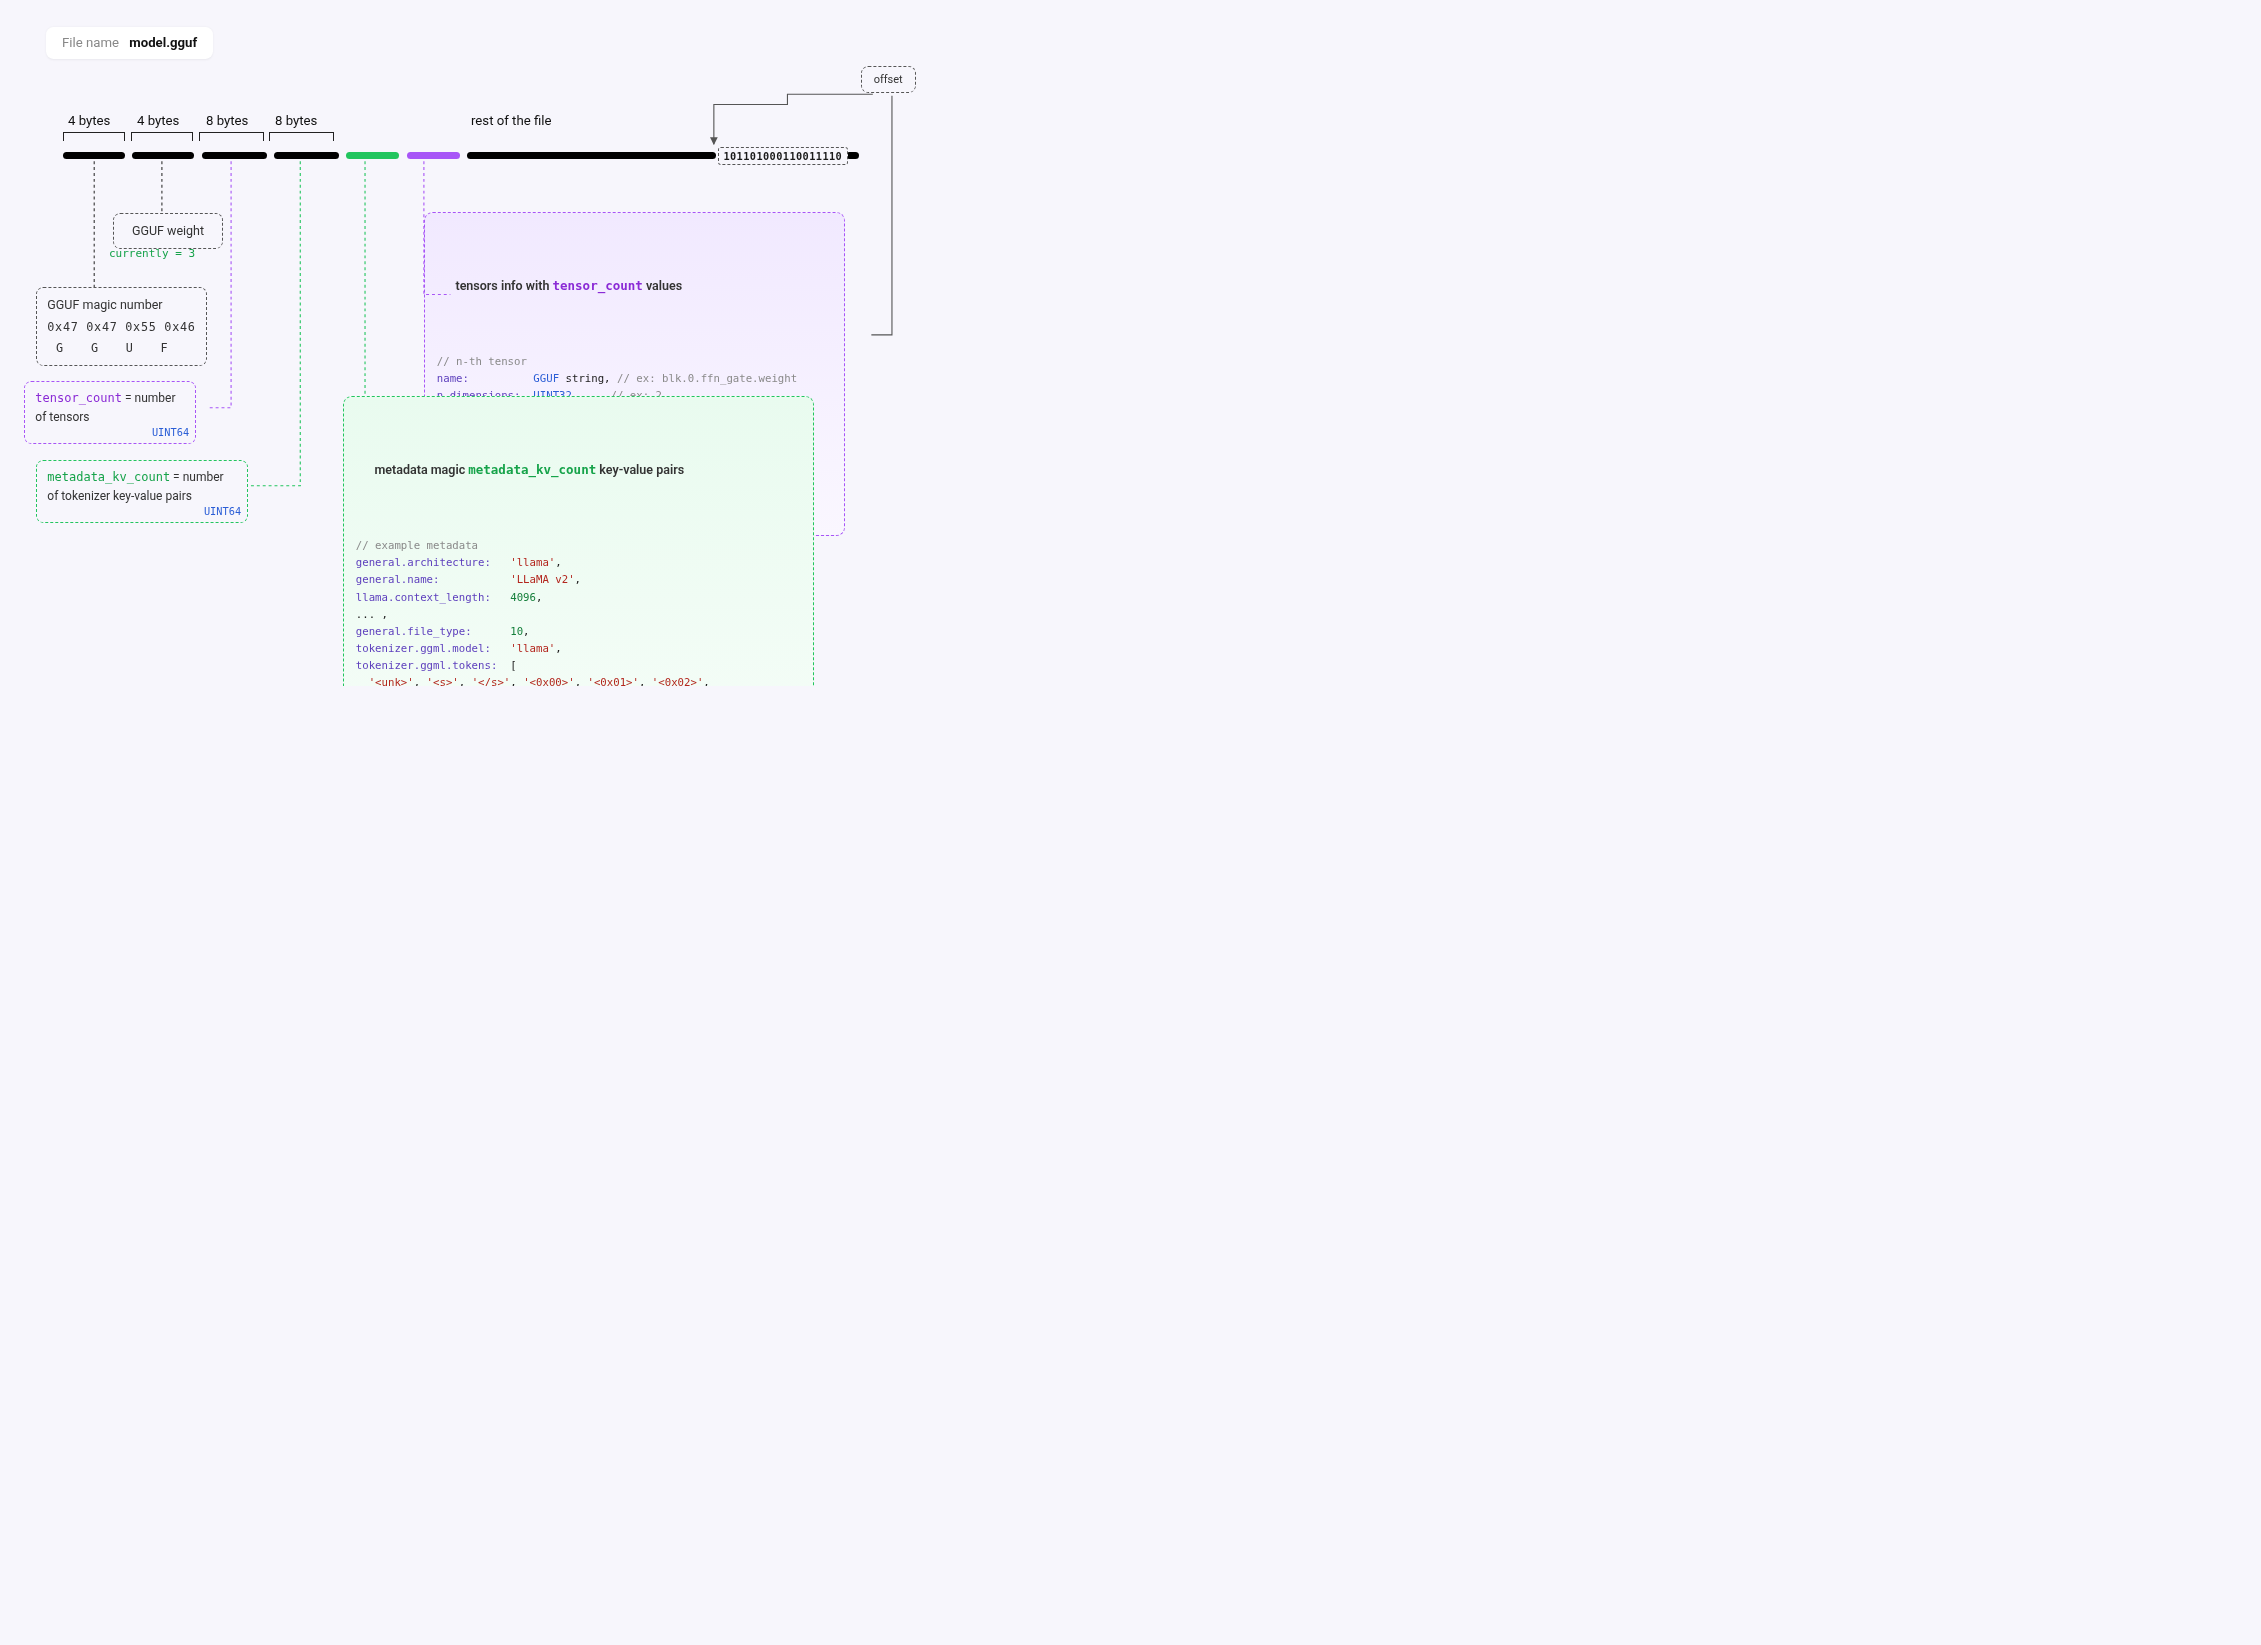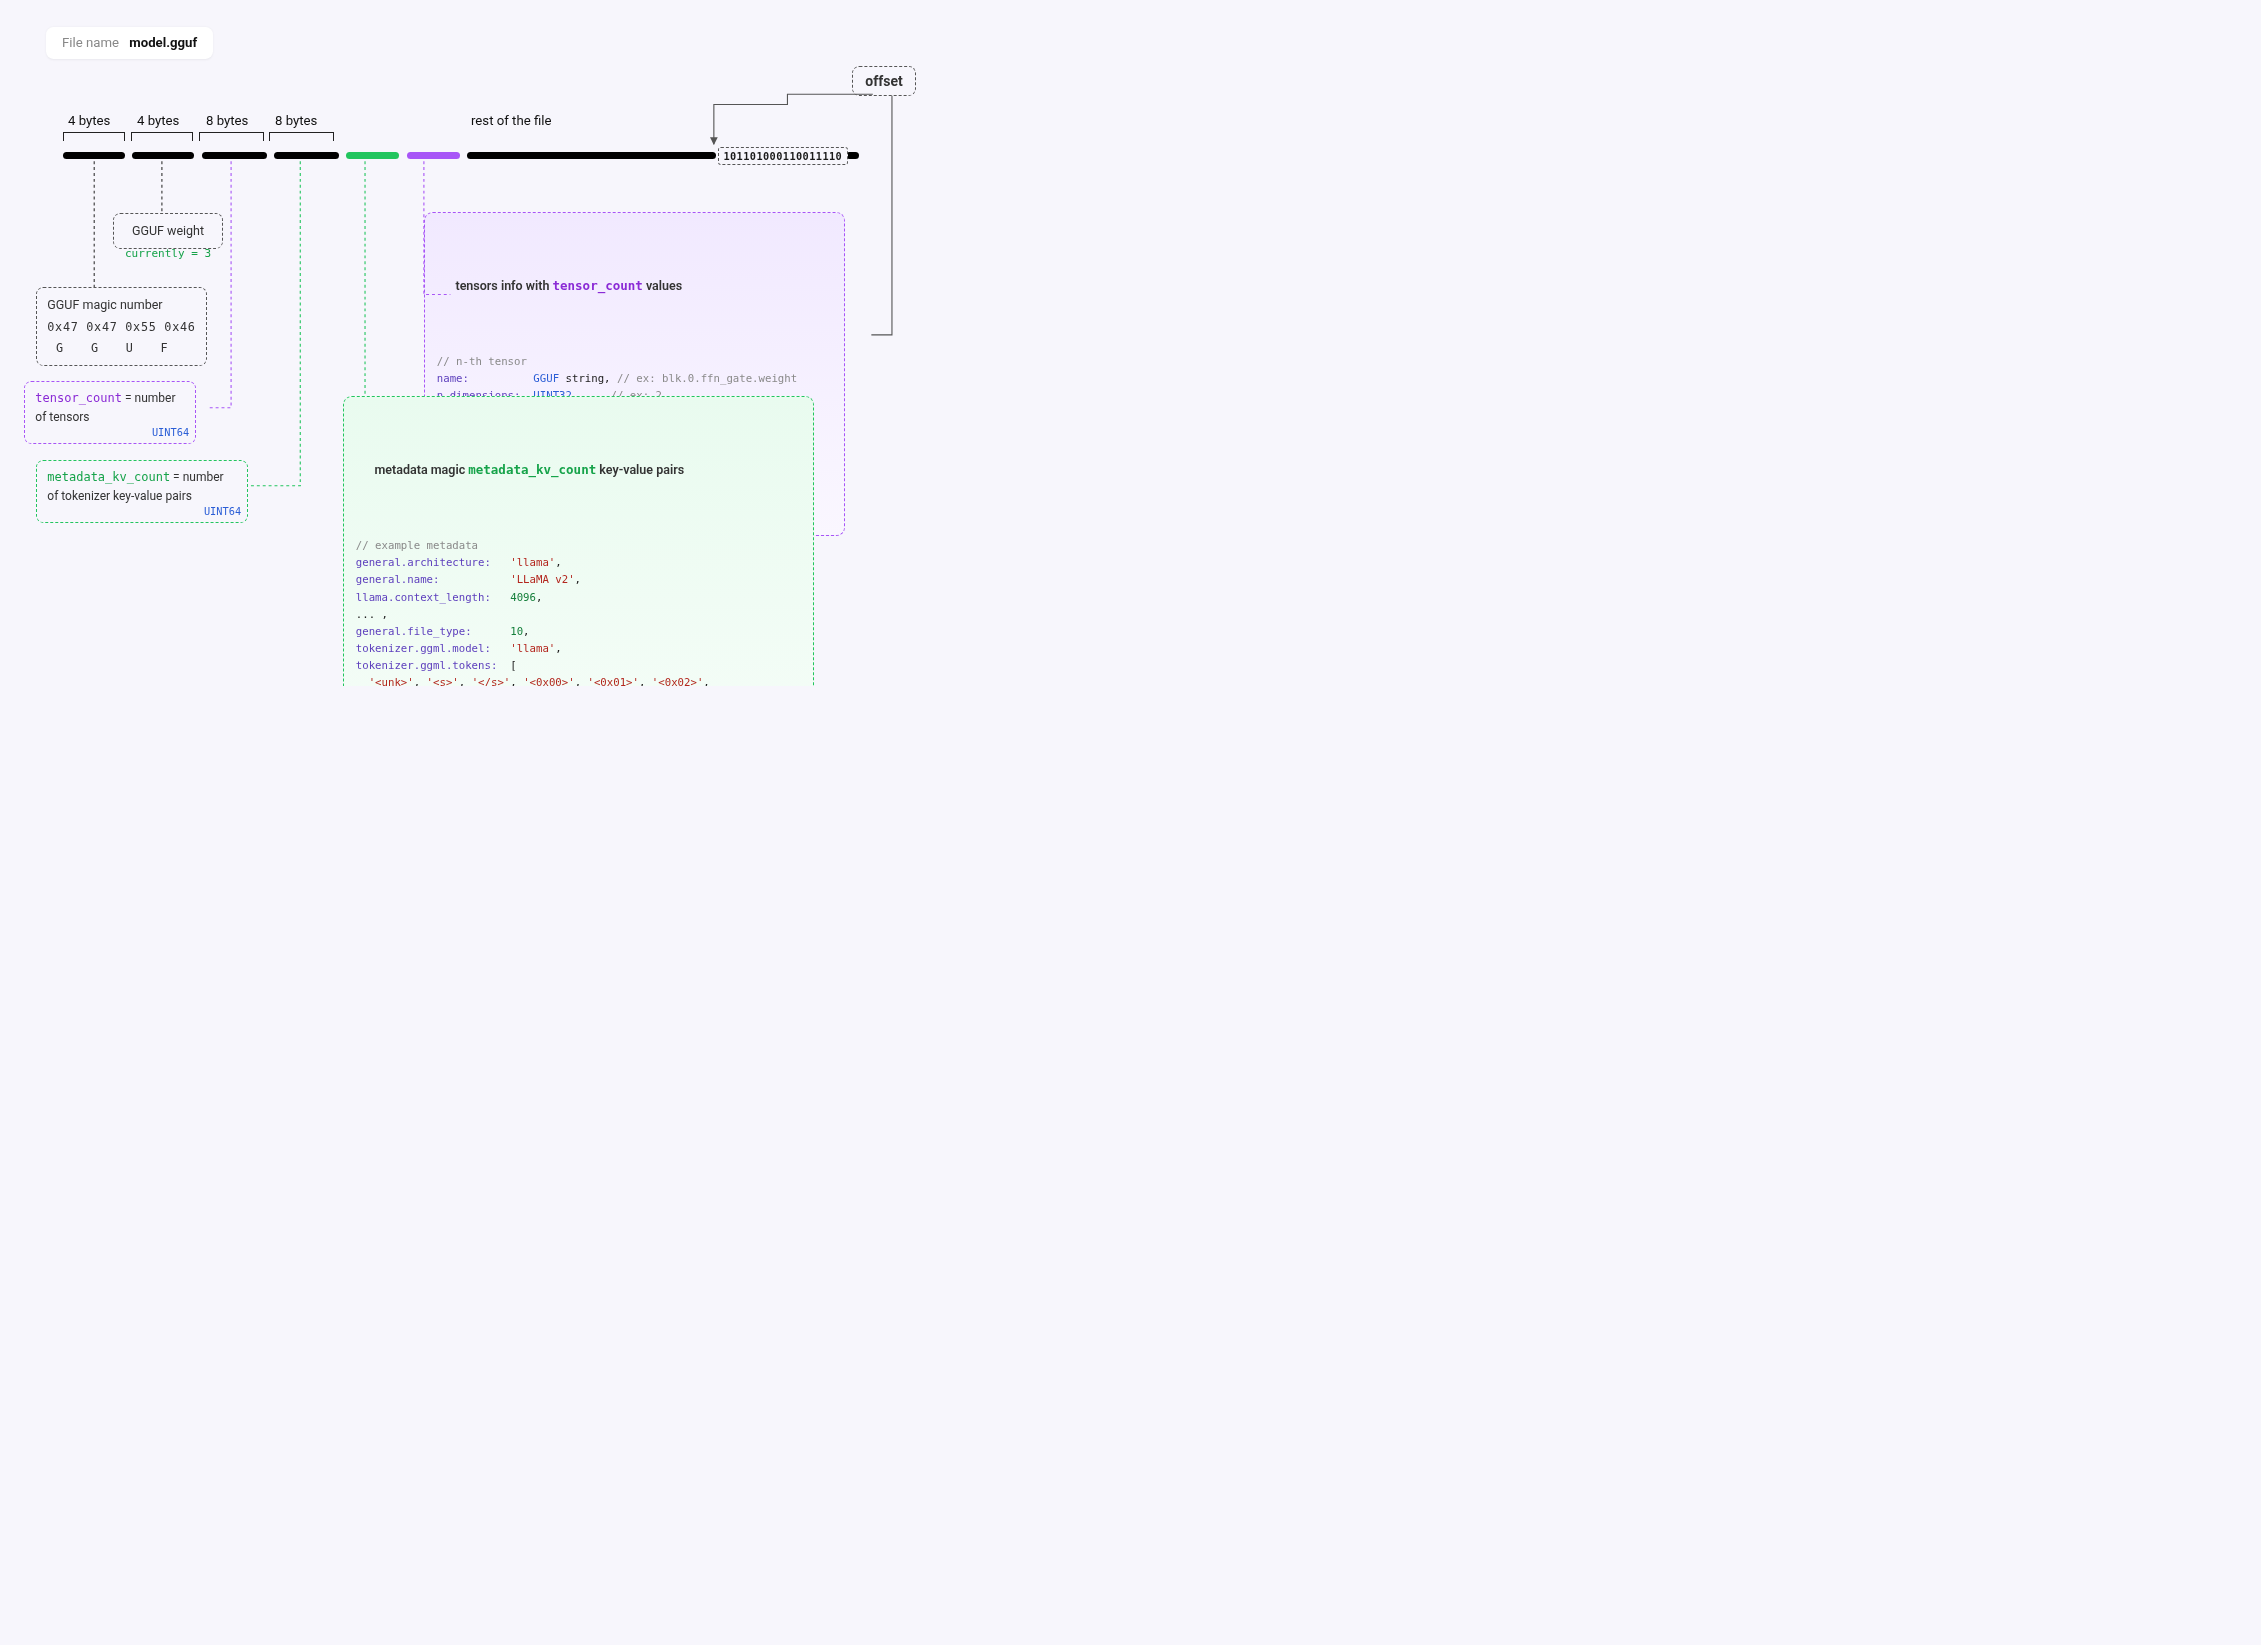--- a/index.html
+++ b/index.html
@@ -30,21 +30,21 @@
   .filename-pill .lbl { color: #888; }
   .filename-pill .val { font-weight: 700; color: #111; }
 
   
   .offset-chip {
     position: absolute;
     right: 26.5px; top: 66px;
     border: 1.5px dashed #555;
     border-radius: 7.4px;
     padding: 5.9px 11.8px;
-    font-size: 14px; font-weight: 700;
+    font-size: 11px; font-weight: 400;
     color: #333;
   }
 
   
   .hdr {
     position: absolute;
     top: 113px;
     font-size: 13.2px;
     font-weight: 400;
     color: #111;
@@ -169,21 +169,21 @@
     <span class="seg" style="width:249px"></span>
     <span class="gap" style="width:124px"></span>
     <span class="seg" style="width:13.2px"></span>
   </div>
 
   <div class="offset-bin mono" style="left:718px">101101000110011110</div>
 
   <div class="box" style="left:113px; top:213px; width:110px; text-align:center;">
     <div class="title">GGUF weight</div>
   </div>
-  <div class="green-mono" style="position:absolute; left:125px; top:247px; font-size:11px;">currently = 3</div>
+  <div class="green-mono" style="position:absolute; left:109px; top:247px; font-size:11px;">currently = 3</div>
 
   <div class="box" style="left:36px; top:287px; width:171px;">
     <div class="title">GGUF magic number</div>
     <div class="hexrow">0x47 0x47 0x55 0x46</div>
     <div class="letters">G  G  U  F</div>
   </div>
 
   <div class="box purple" style="left:24px; top:381px; width:172px; padding-bottom:16px;">
     <span class="purple-mono">tensor_count</span><span> = number of tensors</span>
     <span class="typecap">UINT64</span>

